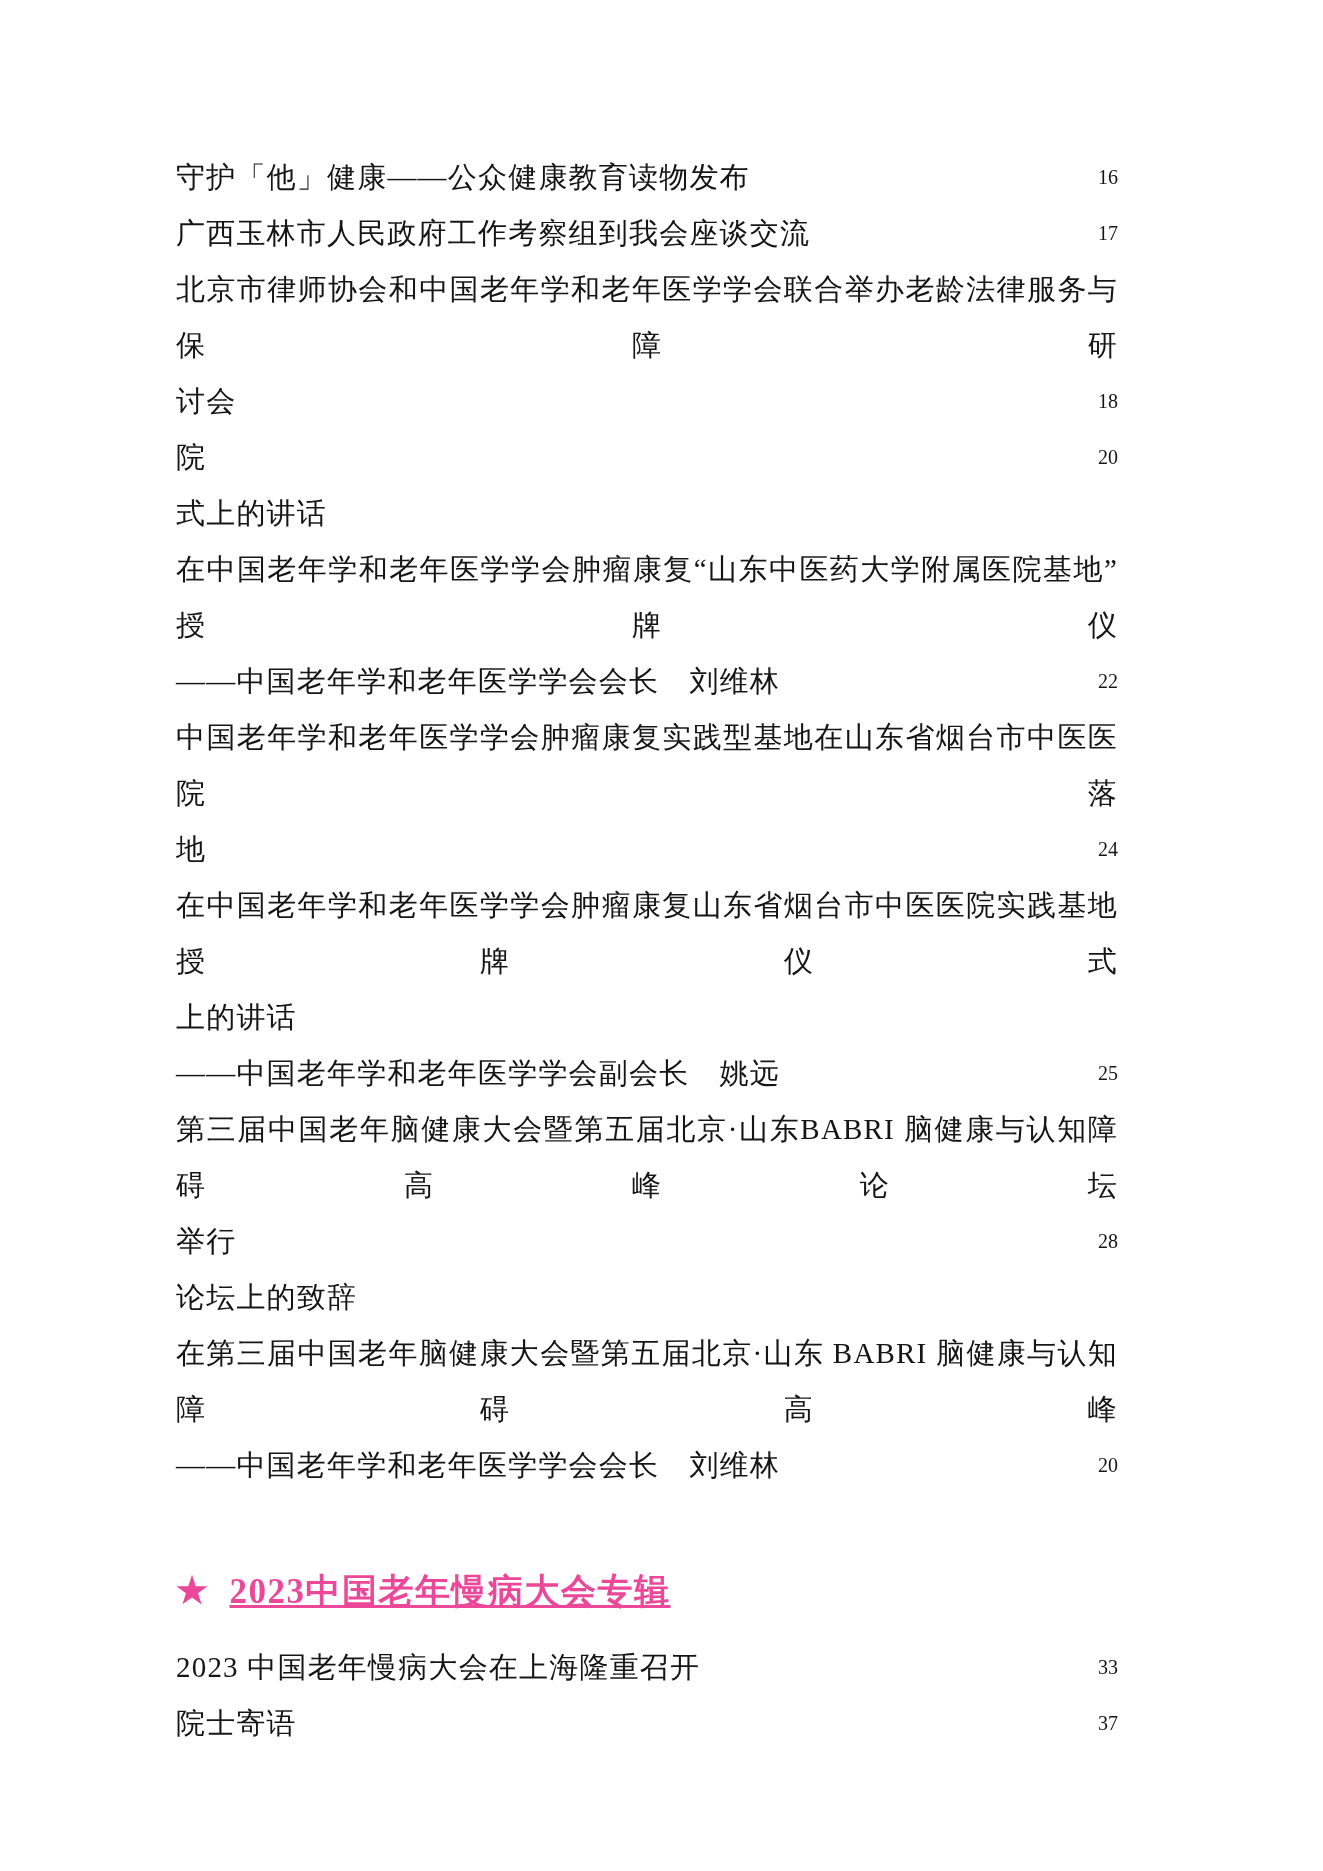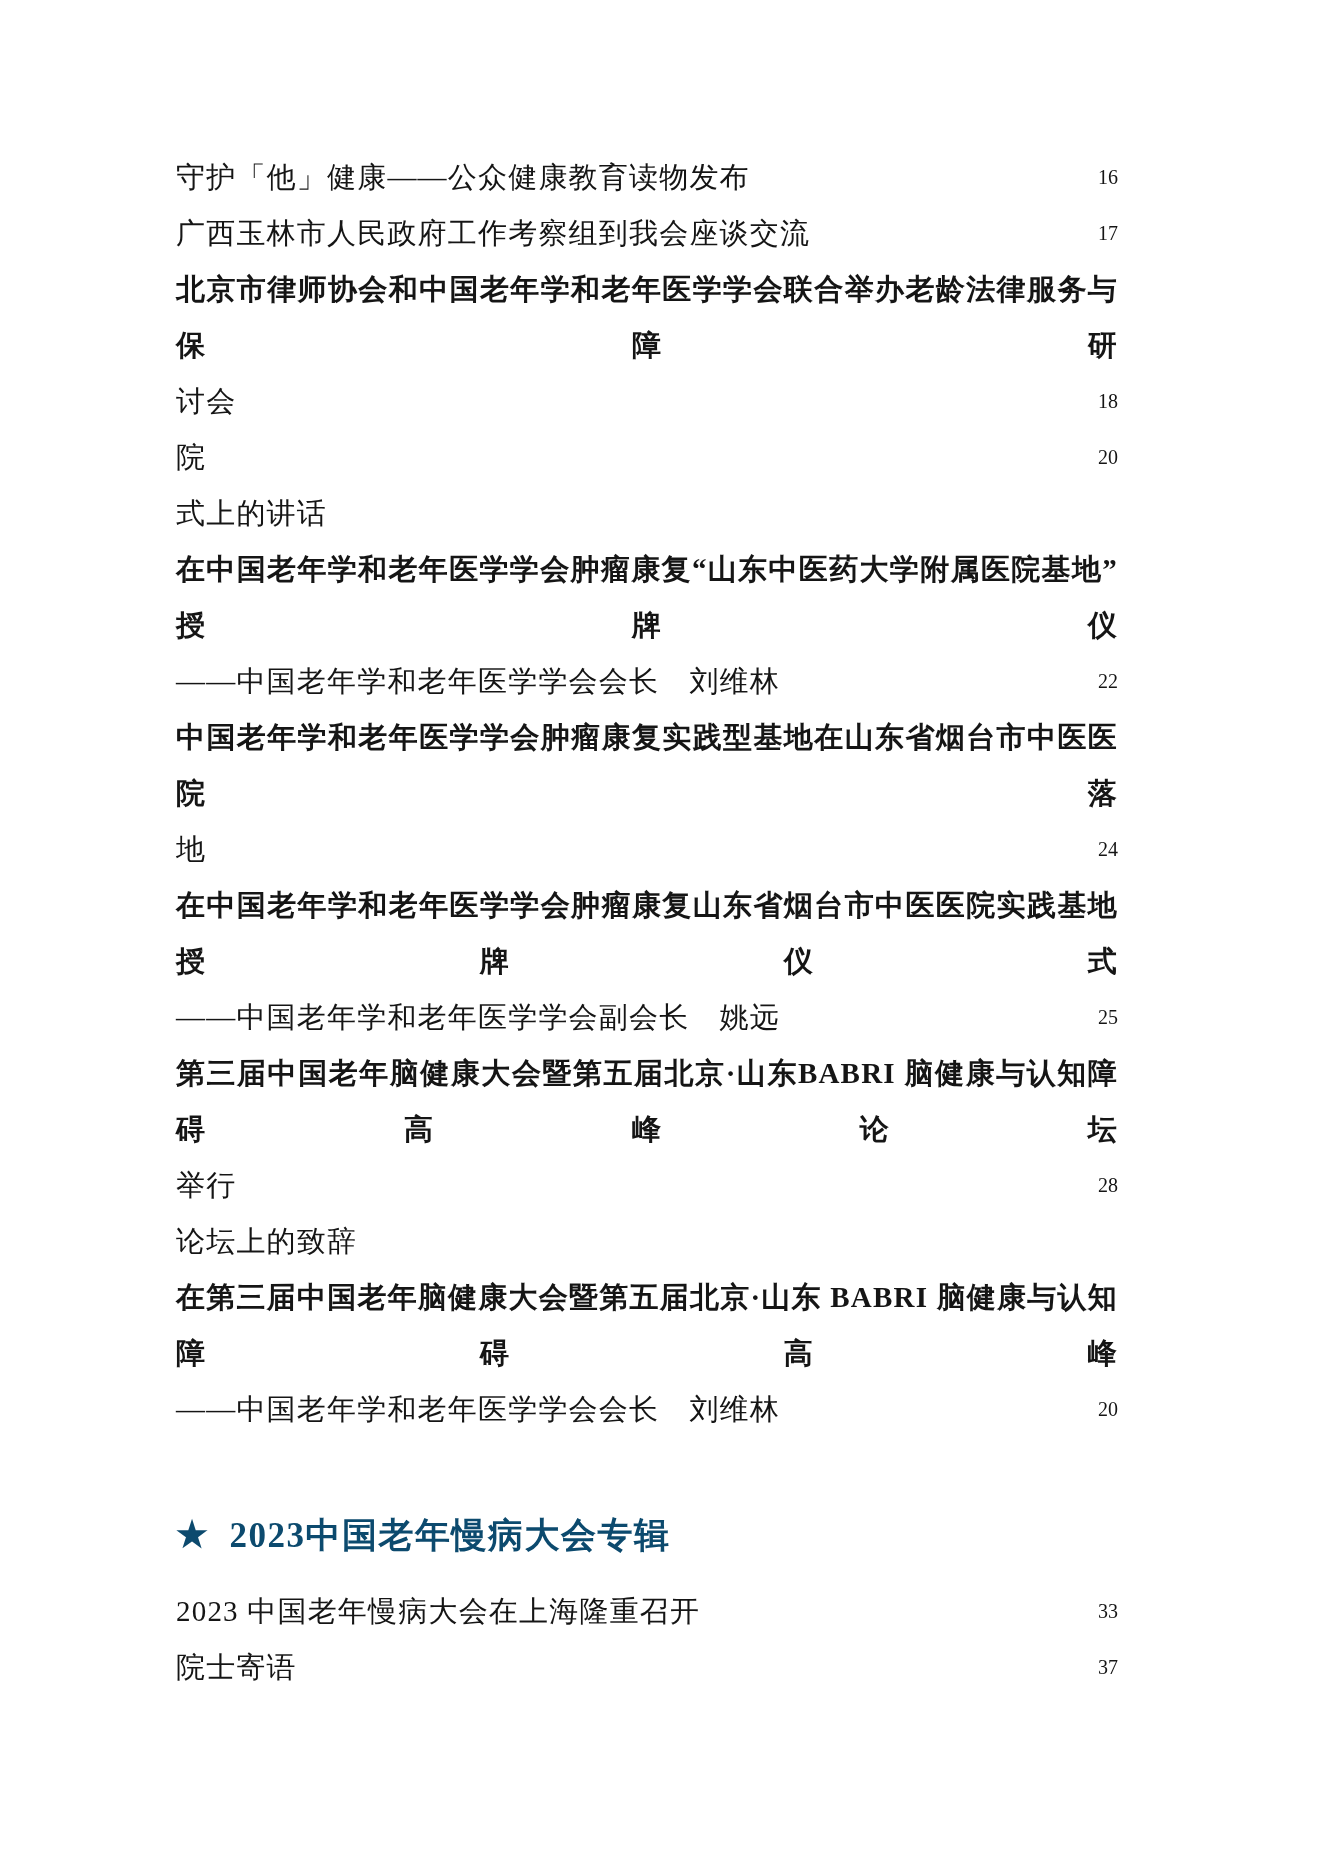--- a/index.html
+++ b/index.html
@@ -35,42 +35,42 @@
   .line.fill {
     text-align: justify;
     text-align-last: justify;
     white-space: normal;
   }
   .line .txt {
     white-space: nowrap;
   }
   .line.fill .txt {
     white-space: normal;
-    font-weight: bold;
   }
   .leader {
     flex: 1 1 auto;
     margin: 0 3px 0 5px;
     background-image: radial-gradient(circle, #2b2b2b 1.6px, transparent 2px);
     background-size: 8px 8px;
     background-repeat: repeat-x;
     background-position: 2px 24px;
   }
   .pagenum {
     white-space: nowrap;
     letter-spacing: 0;
     font-size: 20px;
   }
   .heading {
     margin: 64px 0 12px 0;
     line-height: 70px;
     font-size: 35px;
     font-weight: 700;
     letter-spacing: 1.5px;
-    color: #0c4a6e;
+    color: #ec4899;
+    text-decoration: underline;
   }
   .heading .star {
     font-size: 32px;
     margin-right: 20px;
     display: inline-block;
     transform: translateY(-2px);
   }
 </style>
 </head>
 <body>
@@ -127,20 +127,25 @@
         <div class="line has-page">
     <span class="txt">地</span>
     <span class="leader"></span>
     <span class="pagenum">24</span>
   </div>
         <div class="line fill">
     <span class="txt">在中国老年学和老年医学学会肿瘤康复山东省烟台市中医医院实践基地授牌仪式</span>
     
     
   </div>
+        <div class="line">
+    <span class="txt">上的讲话</span>
+    
+    
+  </div>
         <div class="line has-page">
     <span class="txt">——中国老年学和老年医学学会副会长　姚远</span>
     <span class="leader"></span>
     <span class="pagenum">25</span>
   </div>
         <div class="line fill">
     <span class="txt">第三届中国老年脑健康大会暨第五届北京·山东BABRI 脑健康与认知障碍高峰论坛</span>
     
     
   </div>

